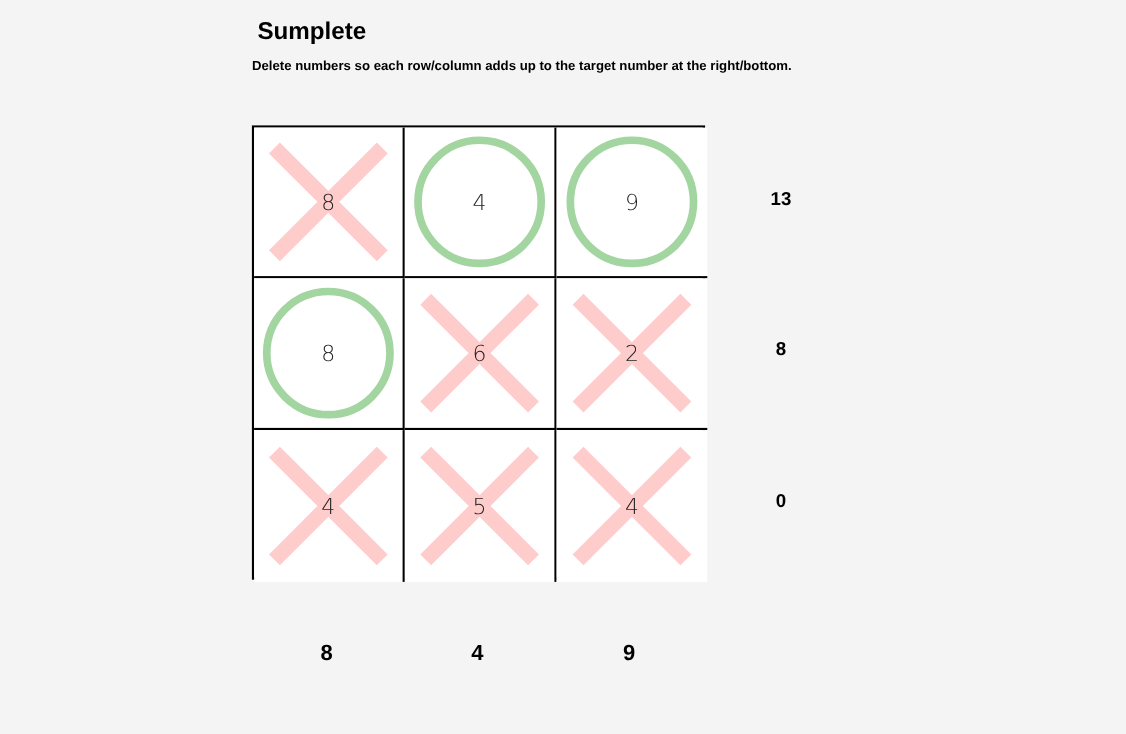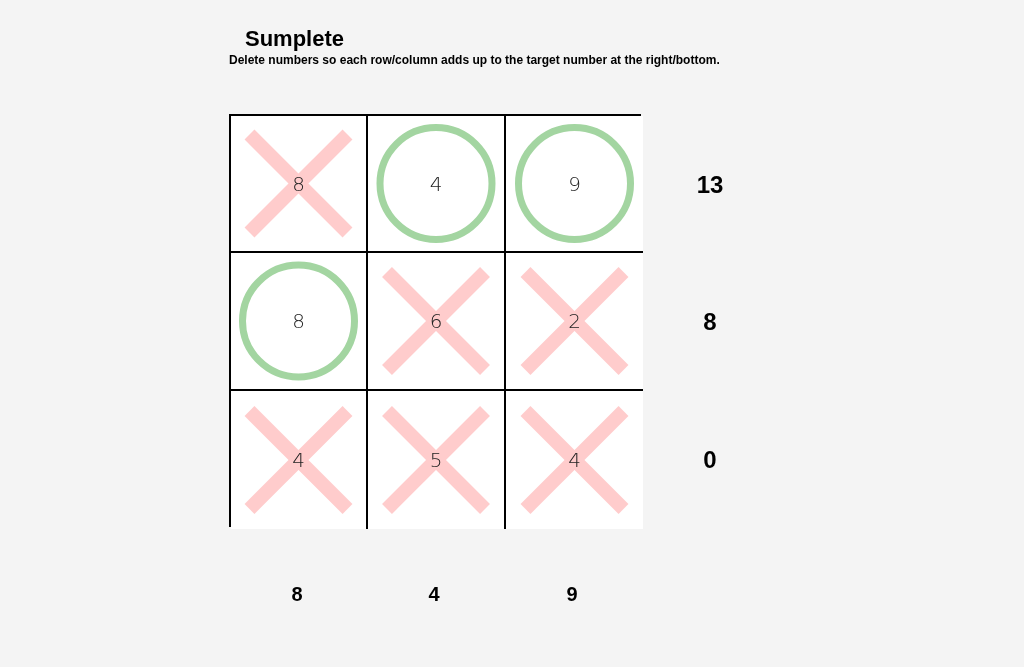--- a/index.html
+++ b/index.html
@@ -6,21 +6,21 @@
     body {
       width: 1024px; height: 667px;
       background: #f4f4f4;
       font-family: "Liberation Sans", sans-serif;
       color: #000;
       position: relative;
       overflow: hidden;
     }
     .title {
       position: absolute; left: 229px; top: 10px;
-      font-size: 22px; font-weight: bold; margin: 16px;
+      font-size: 22px; font-weight: bold; margin: 5px;
     }
     .instructions {
       position: absolute; left: 229px; top: 50px;
       width: 500px;
       font-size: 12px; font-weight: bold; line-height: 20px; margin: 0;
     }
     .board {
       position: absolute; left: 229px; top: 114px;
       width: 412px; height: 413px;
       display: grid;
@@ -44,21 +44,21 @@
       position: absolute; left: 0; top: 0; width: 100%; height: 100%;
     }
     .num {
       position: absolute; left: 0; top: 0; width: 100%; height: 100%;
       display: flex; align-items: center; justify-content: center;
       font-size: 20px; color: #222;
       font-family: "DejaVu Sans", sans-serif; font-weight: 300;
     }
     .row-target {
       position: absolute; left: 680px; width: 60px;
-      text-align: center; font-size: 24px; font-weight: bold;
+      text-align: center; font-size: 17px; font-weight: bold;
     }
     .col-target {
       position: absolute; top: 583px; width: 60px;
       text-align: center; font-size: 20px; font-weight: bold;
     }
   </style>
 </head>
 <body>
 
 <h1 class="title">Sumplete</h1>

